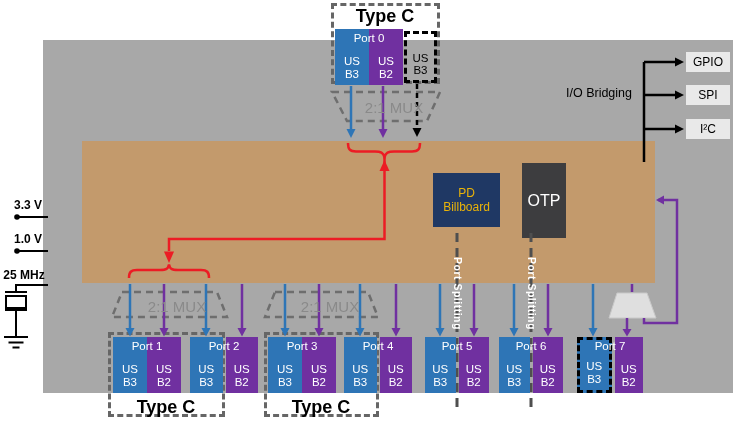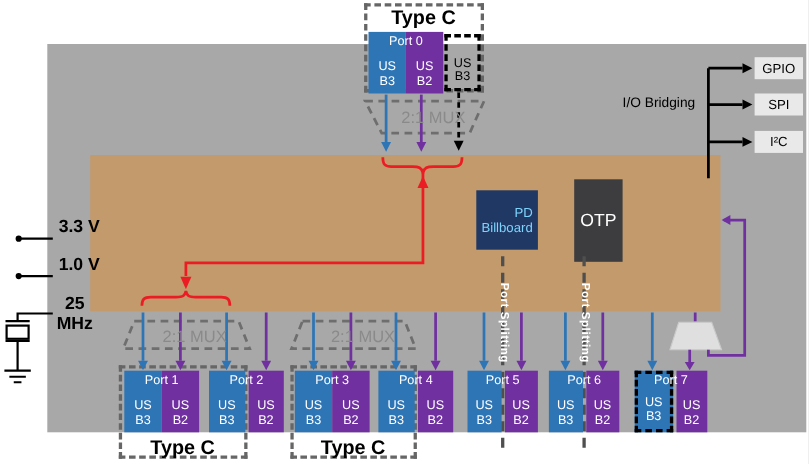--- a/index.html
+++ b/index.html
@@ -2,29 +2,29 @@
 <html style="--panel: #a8a8a8; --hub: #c39a6c; --usb3: #2e75b6; --usb2: #7030a0; --pd: #1f3864; --otp: #3d3d3f; --hfc: #3e5a5d; --red: #ec1c24; --io_box: #e9e9e9; --dash_dark: #4f4f4f; --mux_text: #8a8a8a; --mux7_fill: #dfdfdf;"><head>
 <meta charset="utf-8">
 <style>
   * { box-sizing: border-box; margin: 0; padding: 0; }
   html,body { background:#fff; font-family:"Liberation Sans","DejaVu Sans",sans-serif; }
   .stage { position:relative; width:735px; height:422px; background:#fff; overflow:hidden; }
   .abs { position:absolute; }
   .panel { left:43px; top:40px; width:690px; height:353px; background:var(--panel); }
   .hub { left:82px; top:141px; width:573px; height:142px; background:var(--hub); }
   .hub-title { left:92px; top:146px; width:220px; font-size:13px; line-height:16px; font-weight:bold; color:#000; white-space:pre-line; }
-  .pd-box { left:433px; top:173px; width:56px; height:54px; background:var(--pd); color:#7dd3fc; font-size:12px; line-height:14px; display:flex; align-items:center; justify-content:center; text-align:right; white-space:pre-line; }
+  .pd-box { left:433px; top:173px; width:67px; height:54px; background:var(--pd); color:#eab308; font-size:12px; line-height:14px; display:flex; align-items:center; justify-content:center; text-align:center; white-space:pre-line; }
   .otp-box { left:522px; top:163px; width:44px; height:75px; background:var(--otp); color:#fff; font-size:16px; display:flex; align-items:center; justify-content:center; }
   .hfc-box { left:566px; top:163px; width:87px; height:75px; background:var(--hfc); color:#fff; font-size:12px; line-height:14.5px; display:flex; align-items:center; justify-content:center; text-align:center; white-space:pre-line; }
   svg.wires { left:0; top:0; width:735px; height:422px; pointer-events:none; }
 
   .io-box { left:686px; width:44px; height:20px; background:var(--io_box); color:#000; font-size:12px; display:flex; align-items:center; justify-content:center; }
   .io-label { left:558px; top:86px; width:74px; font-size:12.5px; color:#000; text-align:right; }
 
-  .lbl-left { width:40px; text-align:center; font-weight:bold; font-size:16px; color:#000;margin-left:44px; }
+  .lbl-left { width:40px; text-align:center; font-weight:bold; font-size:12px; color:#000; }
   .flex-label { left:228px; top:215px; width:84px; text-align:center; font-size:13px; color:var(--red); }
   .mux-label { width:80px; text-align:center; font-size:15px; color:var(--mux_text); }
   .typec-label { width:64px; text-align:center; font-size:18px; font-weight:bold; color:#000; }
   .split-label { width:14px; height:84px; writing-mode:vertical-rl; text-align:center; font-size:10.5px; font-weight:bold; color:#fff; letter-spacing:0.5px; }
 
   .typec-box { border:3px dashed #666; background:transparent; }
   .dash-black { border:3px dashed #000; background:transparent; }
 
   .port { height:56px; display:flex; }
   .port.gap { column-gap:3px; }

